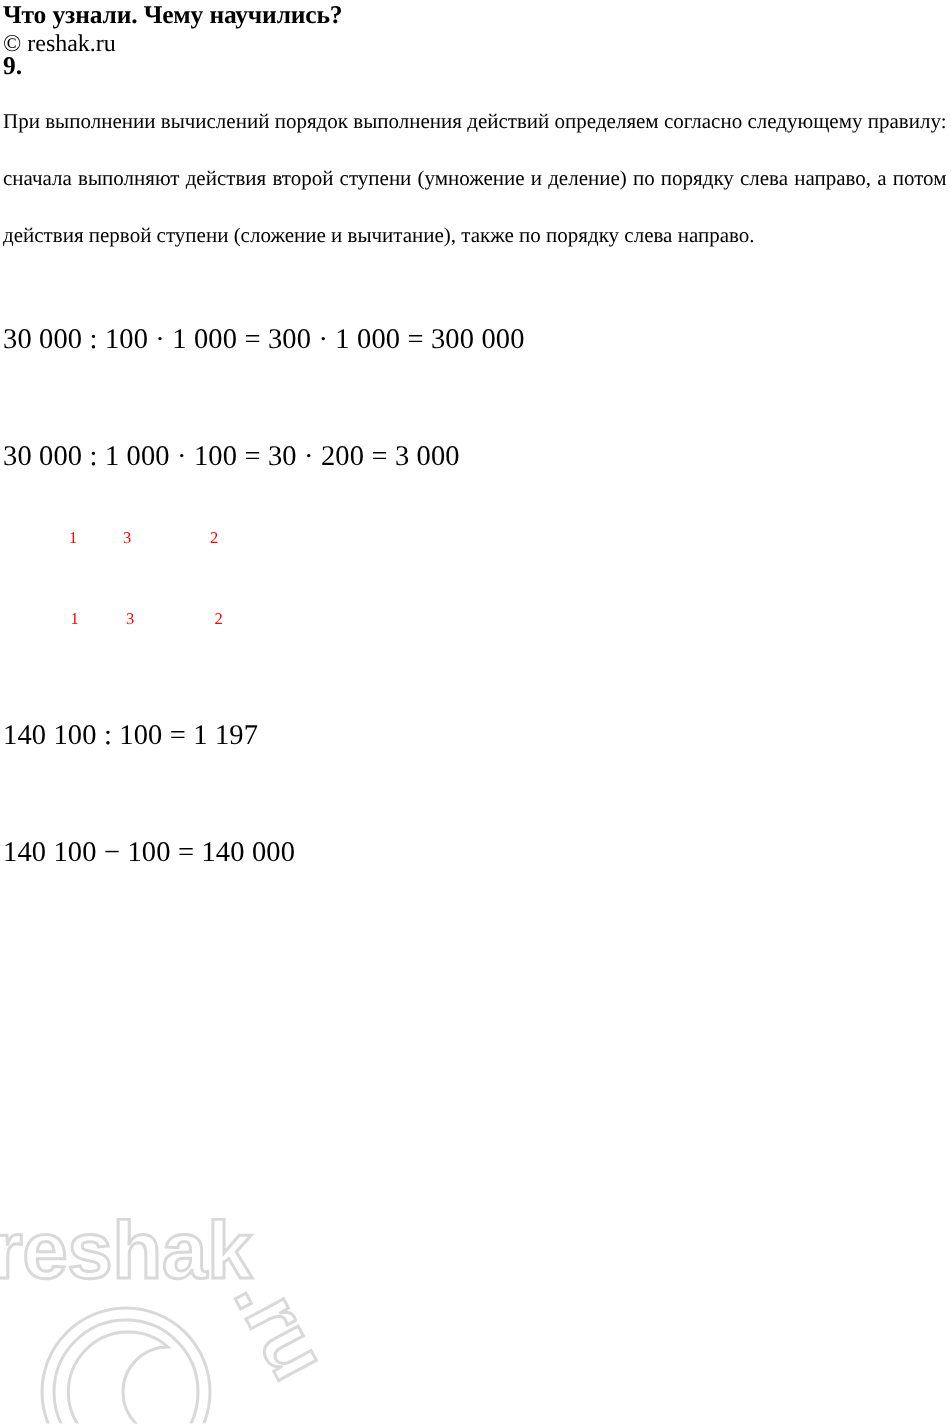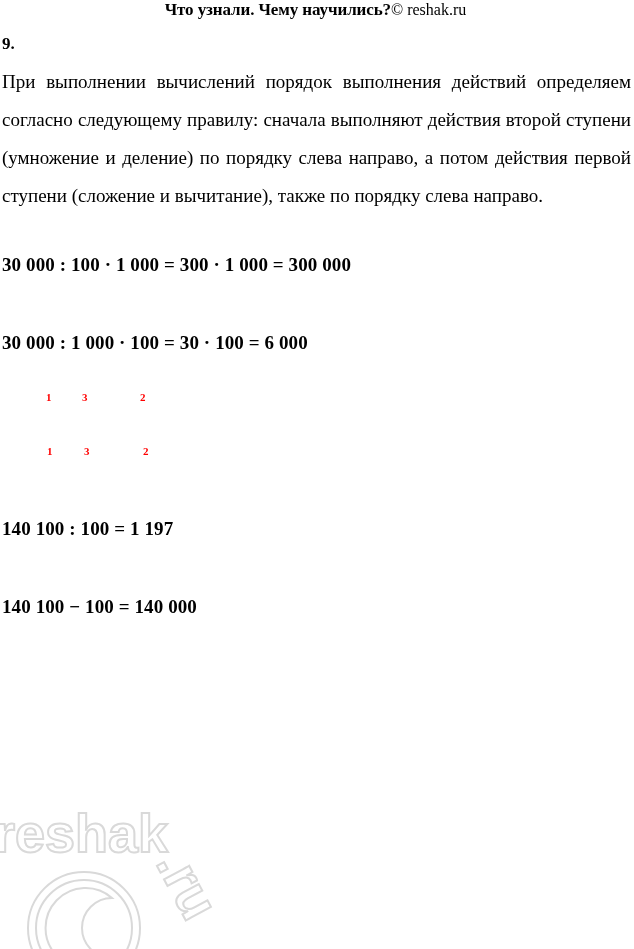--- a/index.html
+++ b/index.html
@@ -36,23 +36,24 @@
     pointer-events: none;
     z-index: 0;
   }
   .watermark svg { display: block; }
 
   
   .header-row {
     position: relative;
     display: flex;
     align-items: baseline;
-    justify-content: center;
+    justify-content: flex-start;
     height: 24px;
     z-index: 2;
+    flex-direction: column;
   }
   .doc-title {
     font-size: 17px;
     font-weight: bold;
     line-height: 20px;
     letter-spacing: -0.1px;
     white-space: nowrap;
   }
   .copyright {
     font-size: 16px;
@@ -69,21 +70,21 @@
     font-size: 17px;
     font-weight: bold;
     line-height: 20px;
     margin-top: 10px;
   }
 
   
   .prose {
     position: relative;
     z-index: 2;
-    font-size: 19px;
+    font-size: 14px;
     line-height: 38px;
     text-align: justify;
     text-justify: inter-word;
     margin: 0;
     padding-right: 1px;
   }
   .prose.p1 { margin-top: 9px; }
   .prose.p2 { margin-top: 0px; }
   .prose.p3 { margin-top: 0px; }
 
@@ -92,21 +93,20 @@
     position: relative;
     z-index: 2;
     margin-top: 37px;
   }
   .eq {
     position: relative;
     font-size: 19px;
     line-height: 26px;
     white-space: nowrap;
     letter-spacing: 0.1px;
-    font-weight: bold;
   }
   .eq + .eq { margin-top: 52px; }
 
   .eq.annotated {
     padding-top: 2px;
   }
 
   
   .marks {
     position: absolute;
@@ -150,21 +150,21 @@
   </div>
 
   <div class="task-number">9.</div>
 
   <p class="prose p1">При выполнении вычислений порядок выполнения действий определяем согласно следующему правилу: сначала выполняют действия второй ступени (умножение и деление) по порядку слева направо, а потом действия первой ступени (сложение и вычитание), также по порядку слева направо.</p>
 
 
 
   <div class="equations">
       <div class="eq"><span>30 000 : 100 · 1 000 = 300 · 1 000 = 300 000</span></div>
-      <div class="eq"><span>30 000 : 1 000 · 100 = 30 · 100 = 6 000</span></div>
+      <div class="eq"><span>30 000 : 1 000 · 100 = 30 · 200 = 3 000</span></div>
       <div class="eq annotated"><div class="marks">
           <span class="mark" style="left: 44px;">1</span>
           <span class="mark" style="left: 80px;">3</span>
           <span class="mark" style="left: 138px;">2</span>
         </div></div>
       <div class="eq annotated"><div class="marks">
           <span class="mark" style="left: 45px;">1</span>
           <span class="mark" style="left: 82px;">3</span>
           <span class="mark" style="left: 141px;">2</span>
         </div></div>

